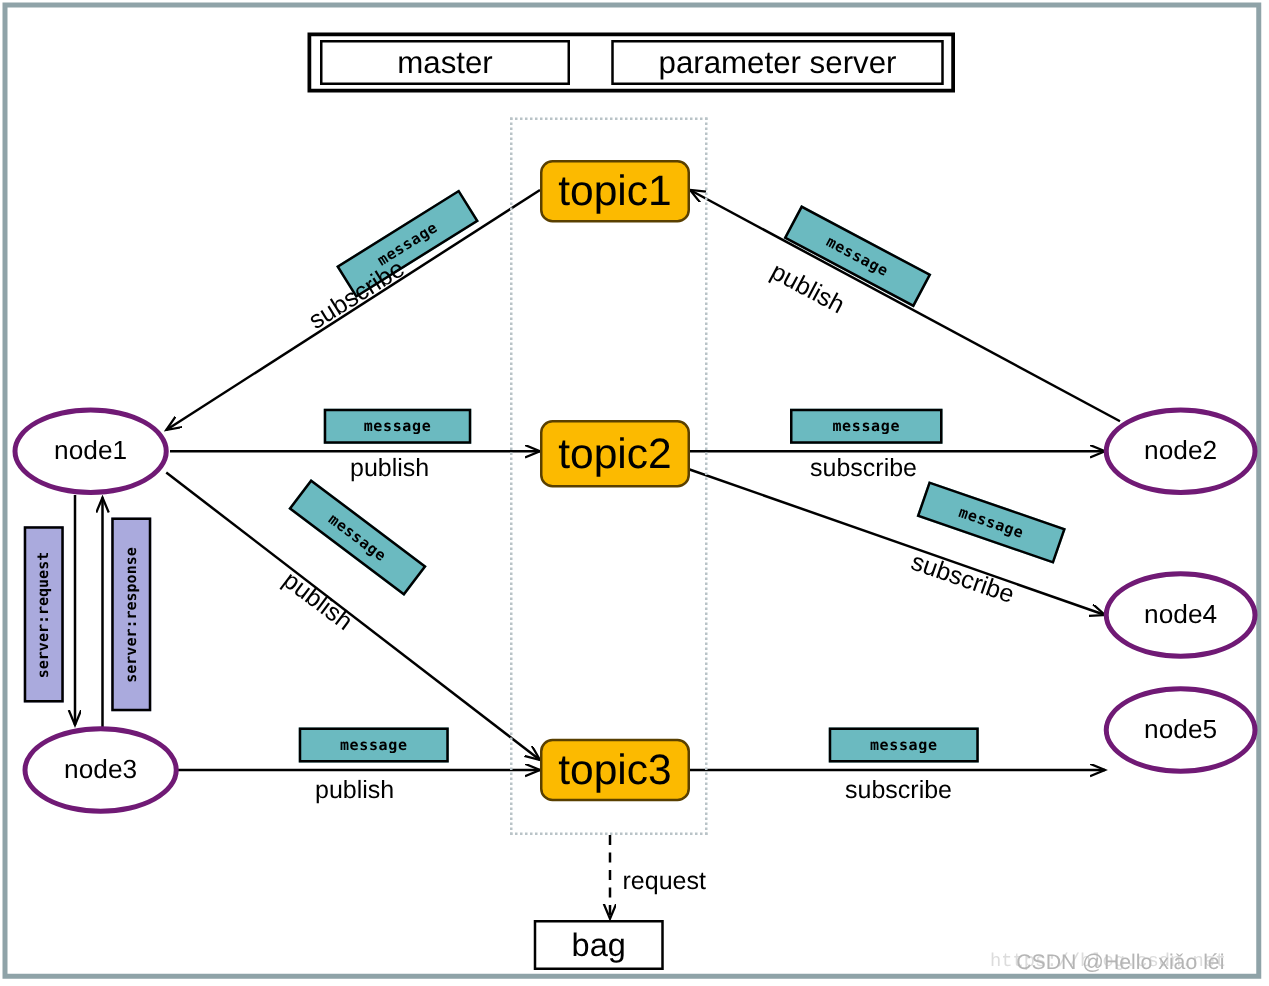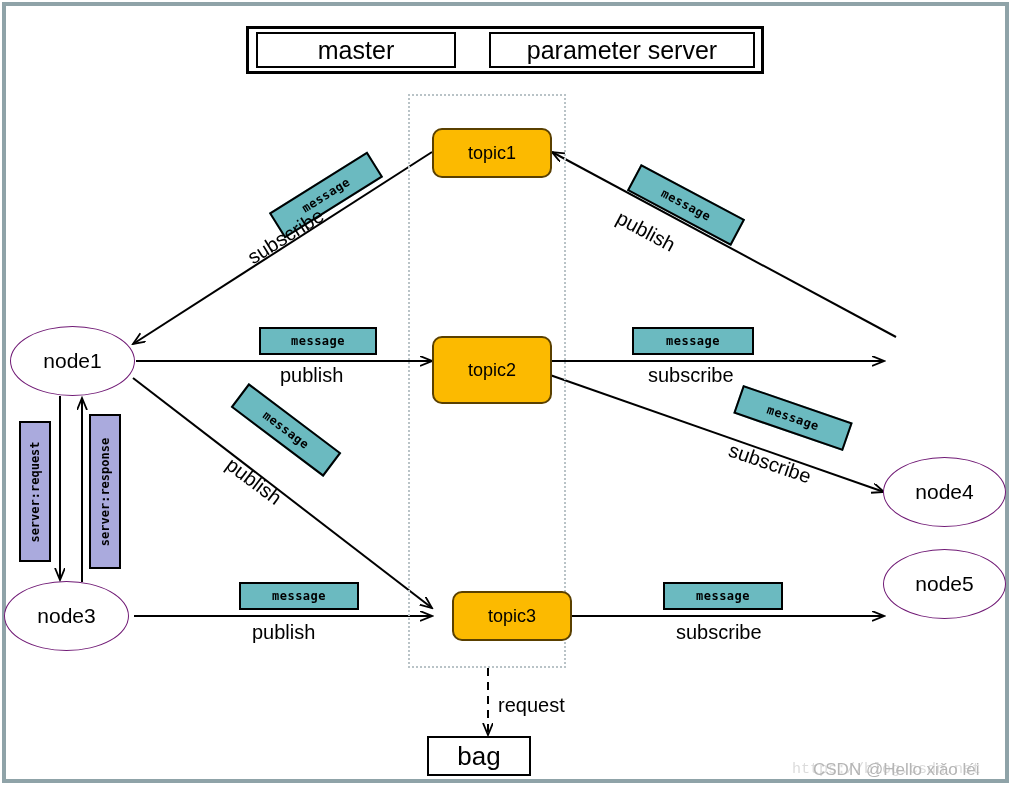--- a/index.html
+++ b/index.html
@@ -55,29 +55,29 @@
   
   .topic {
     position: absolute;
     background: #FCBA00;
     border: 2px solid #5a4000;
     border-radius: 10px;
     box-sizing: border-box;
     display: flex;
     align-items: center;
     justify-content: center;
-    font-size: 18px;
+    font-size: 34px;
     color: #000;
   }
 
   
   .node {
     position: absolute;
     background: #fff;
-    border: 1px solid #701a75;
+    border: 4px solid #701a75;
     border-radius: 50%;
     box-sizing: border-box;
     display: flex;
     align-items: center;
     justify-content: center;
     font-size: 21px;
     color: #000;
   }
 
   
@@ -209,34 +209,37 @@
   <div class="hdr-box" style="left:489px; top:32px; width:266px; height:36px;">
     <span>parameter server</span>
   </div>
 
   <div class="dotted-region" style="left:408px; top:94px; width:158px; height:574px;"></div>
 
   <div class="topic" style="left:432px; top:128px; width:120px; height:50px;">
     <span>topic1</span>
   </div>
 
-  <div class="topic" style="left:432px; top:336px; width:120px; height:68px;text-align:center;">
+  <div class="topic" style="left:432px; top:336px; width:120px; height:54px;text-align:center;">
     <span>topic2</span>
   </div>
 
-  <div class="topic" style="left:432px; top:591px; width:120px; height:50px;margin-left:20px;">
+  <div class="topic" style="left:432px; top:591px; width:120px; height:50px;">
     <span>topic3</span>
   </div>
 
   <div class="node" style="left:10px; top:326px; width:125px; height:70px;">
     <span>node1</span>
   </div>
 
-
-  <div class="node" style="left:4px; top:581px; width:125px; height:70px;text-align:center;">
+  <div class="node" style="left:883px; top:326px; width:123px; height:70px;">
+    <span>node2</span>
+  </div>
+
+  <div class="node" style="left:18px; top:581px; width:125px; height:70px;text-align:center;">
     <span>node3</span>
   </div>
 
   <div class="node" style="left:883px; top:457px; width:123px; height:70px;align-items:center;">
     <span>node4</span>
   </div>
 
   <div class="node" style="left:883px; top:549px; width:123px; height:70px;">
     <span>node5</span>
   </div>

